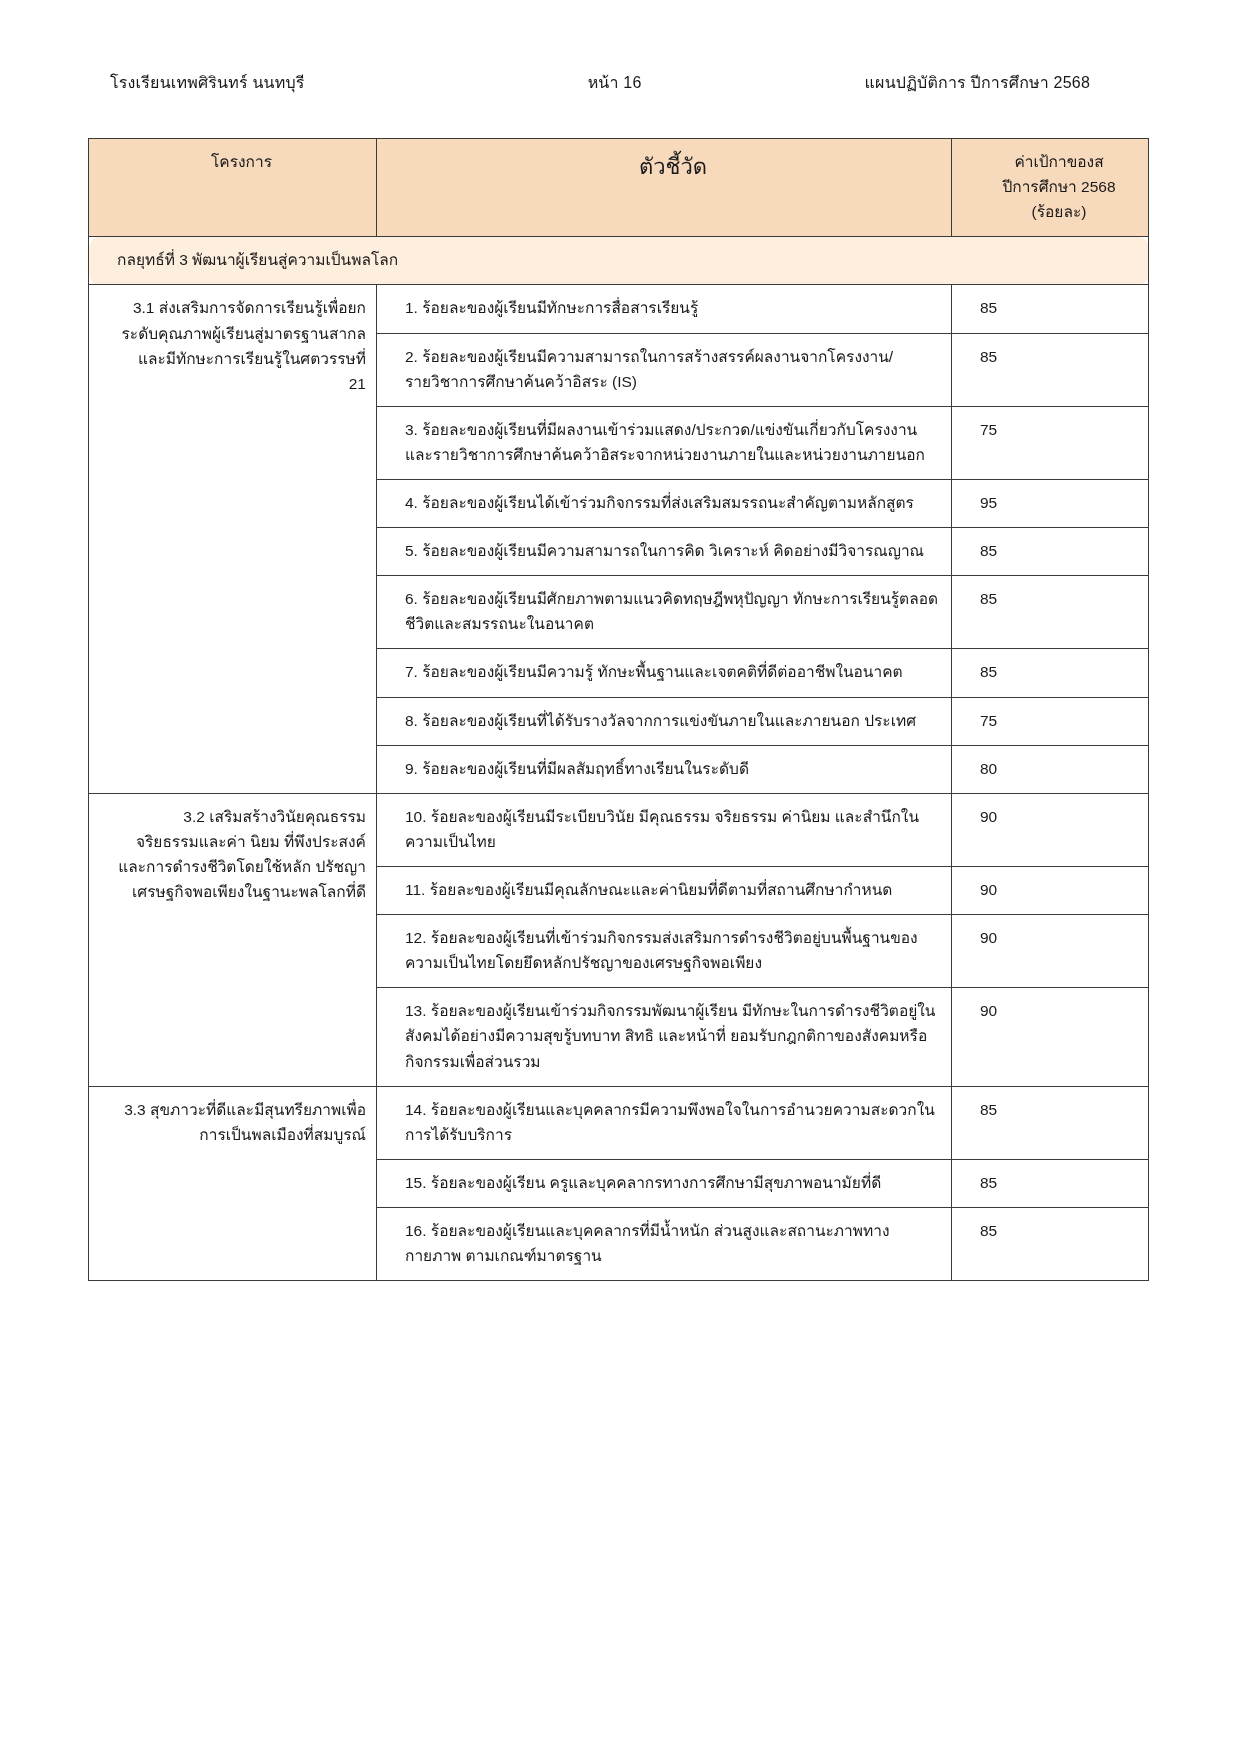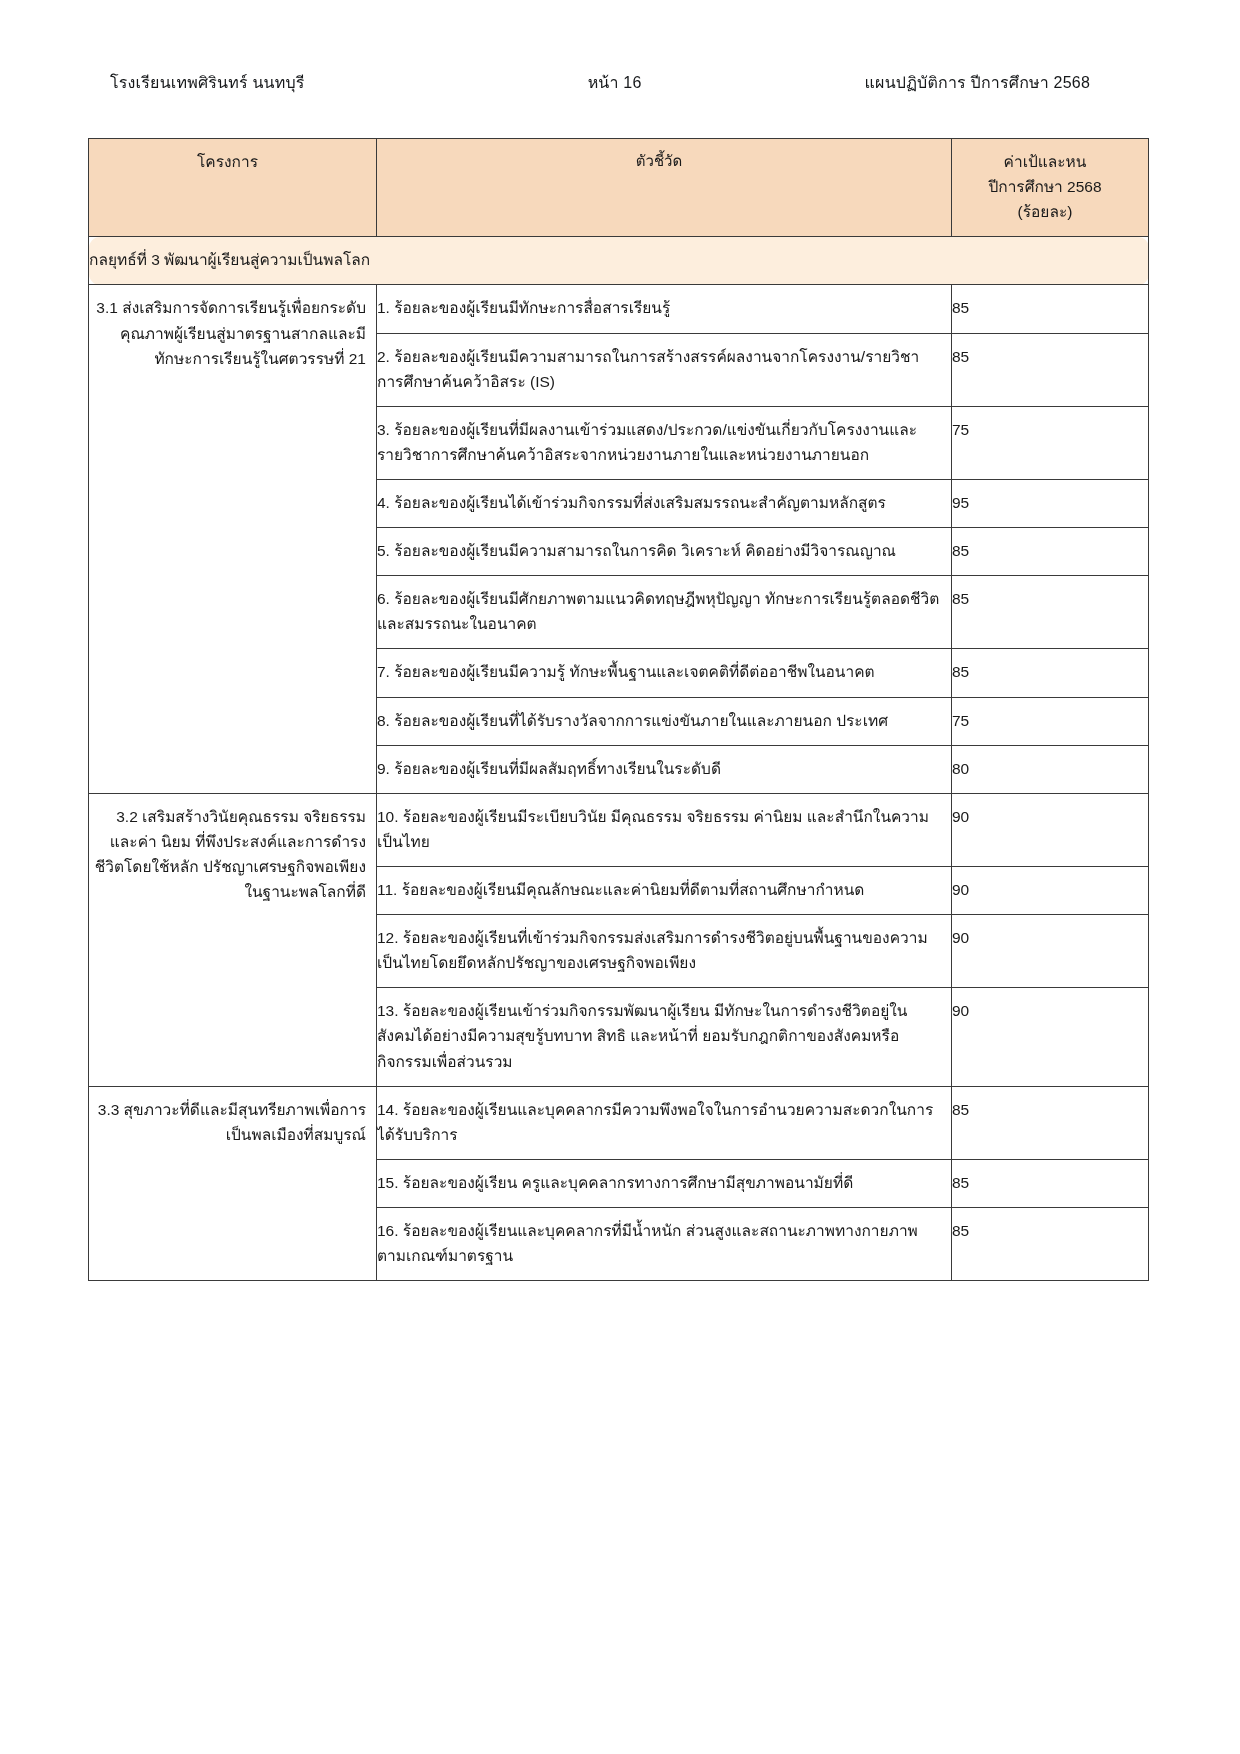--- a/index.html
+++ b/index.html
@@ -47,39 +47,39 @@
     width: 1060px;
   }
   table.plan {
     border-collapse: collapse;
     width: 100%;
     table-layout: fixed;
   }
   table.plan td, table.plan th {
     border: 1px solid #3a3a3a;
     vertical-align: top;
-    padding: 10px 10px 12px 0;
+    padding: 10px 10px 12px 28px;
     font-size: 15.5px;
     line-height: 1.62;
     font-weight: normal;
     margin-top: 28px;
   }
   col.c-project { width: 288px; }
   col.c-kpi     { width: 575px; }
   col.c-target  { width: 197px; }
 
   thead td {
     background: #f7d9bc;
     text-align: center;
     vertical-align: middle;
     font-size: 17px;
     padding: 14px 8px;
     line-height: 1.75;
   }
-  thead td.kpi-head { font-size: 15px; }
+  thead td.kpi-head { font-size: 22px; }
   .strategy-row td {
     background: #fdeedd;
     font-size: 17px;
     padding: 9px 12px;
     line-height: 1.6;
     border-radius: 11px;
   }
   td.project-cell {
     line-height: 1.95;
     padding-top: 11px;
@@ -111,21 +111,21 @@
       <colgroup>
         <col class="c-project">
         <col class="c-kpi">
         <col class="c-target">
       </colgroup>
       <thead>
         <tr>
           <td>โครงการ</td>
           <td class="kpi-head">ตัวชี้วัด</td>
           <td>
-            <div>ค่าเป้และหน</div>
+            <div>ค่าเป้กาของส</div>
             <div>ปีการศึกษา 2568</div>
             <div>(ร้อยละ)</div>
           </td>
         </tr>
       </thead>
       <tbody id="tbody">
         <tr class="strategy-row">
           <td colspan="3">กลยุทธ์ที่ 3 พัฒนาผู้เรียนสู่ความเป็นพลโลก</td>
         </tr>
       <tr>

